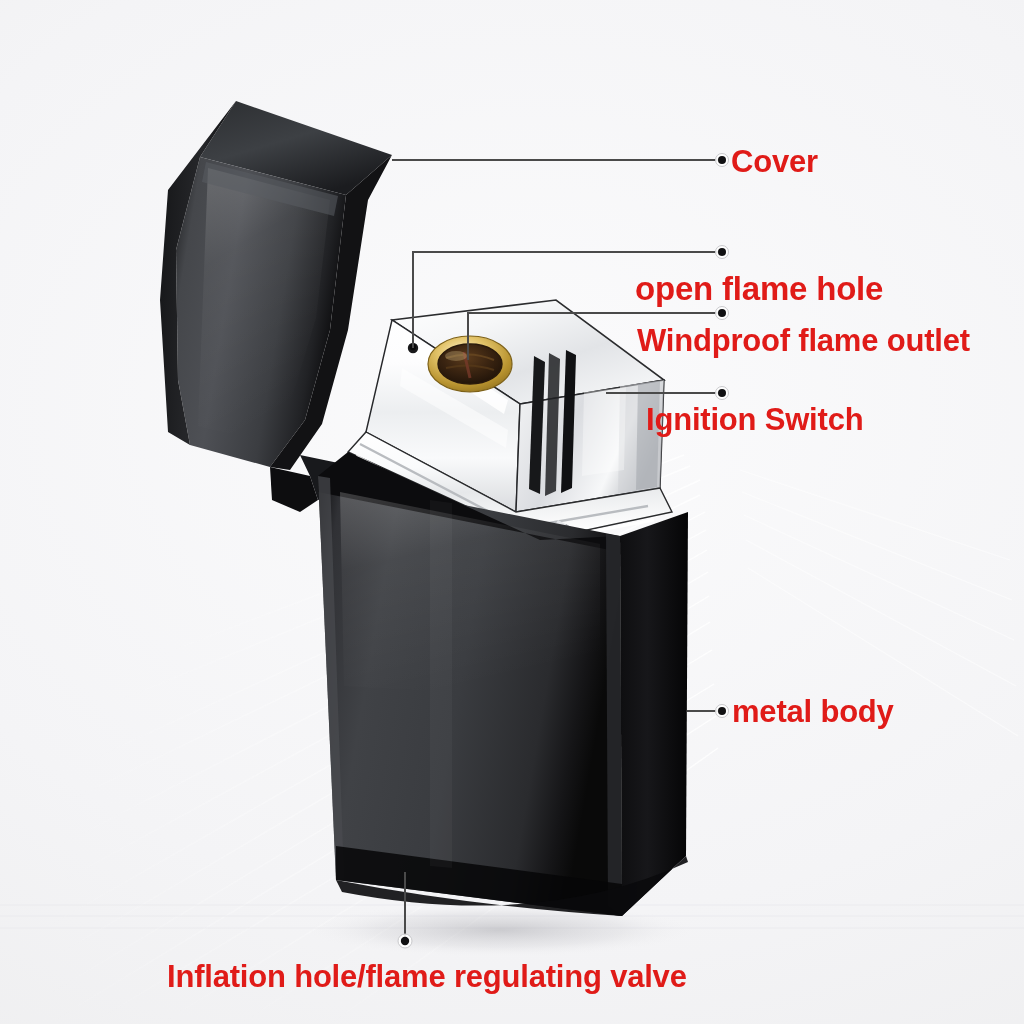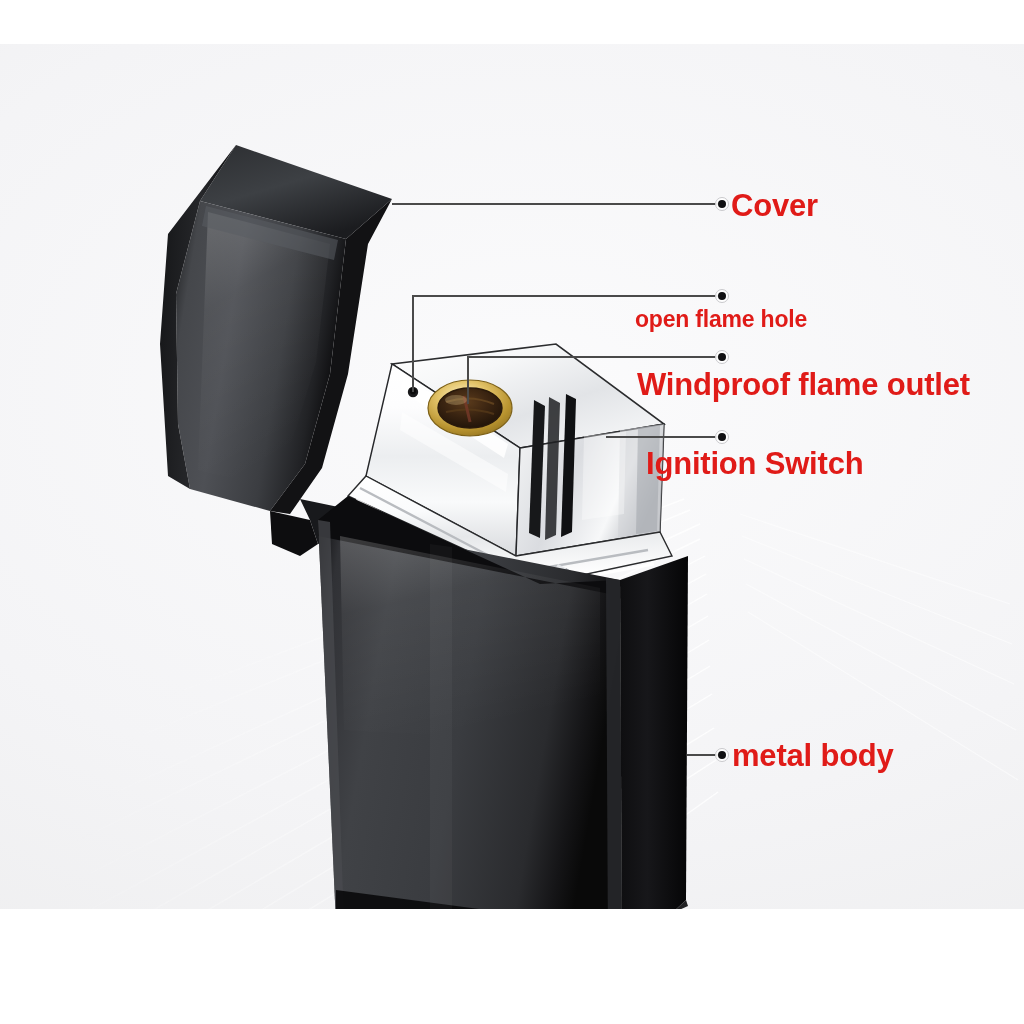--- a/index.html
+++ b/index.html
@@ -3,25 +3,24 @@
 <meta charset="utf-8">
 <style>
   html, body {
     margin: 0;
     padding: 0;
     background: #ffffff;
   }
   #stage {
     position: relative;
     width: 1024px;
-    height: 865px;
+    height: 1024px;
     overflow: hidden;
     background: #f3f3f5;
     font-family: "Liberation Sans", sans-serif;
-    margin-top: 44px;
   }
 
   
   .bg-base {
     position: absolute;
     inset: 0;
     background:
       radial-gradient(ellipse 120% 90% at 52% 40%, #fbfbfc 0%, #f4f4f6 55%, #ececed 100%);
   }
   .bg-streaks {
@@ -47,21 +46,21 @@
   }
   .label {
     position: absolute;
     color: #e01b18;
     font-weight: bold;
     white-space: nowrap;
     letter-spacing: -0.2px;
     line-height: 1;
   }
   .lbl-cover          { left: 731px; top: 146px;  font-size: 31px; }
-  .lbl-openflame      { left: 635px; top: 264px;  font-size: 23px; }
+  .lbl-openflame      { left: 635px; top: 272px;  font-size: 33px; }
   .lbl-windproof      { left: 637px; top: 325px;  font-size: 31px; text-align: right; }
   .lbl-ignition       { left: 646px; top: 404px;  font-size: 31px; }
   .lbl-metalbody      { left: 732px; top: 696px;  font-size: 31px; }
   .lbl-inflation      { left: 167px; top: 961px;  font-size: 31px; }
 </style>
 </head>
 <body>
 
 <div id="stage">
 
@@ -335,14 +334,15 @@
   <div class="label lbl-cover">Cover</div>
 
   <div class="label lbl-openflame">open flame hole</div>
 
   <div class="label lbl-windproof">Windproof flame outlet</div>
 
   <div class="label lbl-ignition">Ignition Switch</div>
 
   <div class="label lbl-metalbody">metal body</div>
 
+  <div class="label lbl-inflation">Inflation hole/flame regulating valve</div>
 
 </div>
 
 </body></html>

